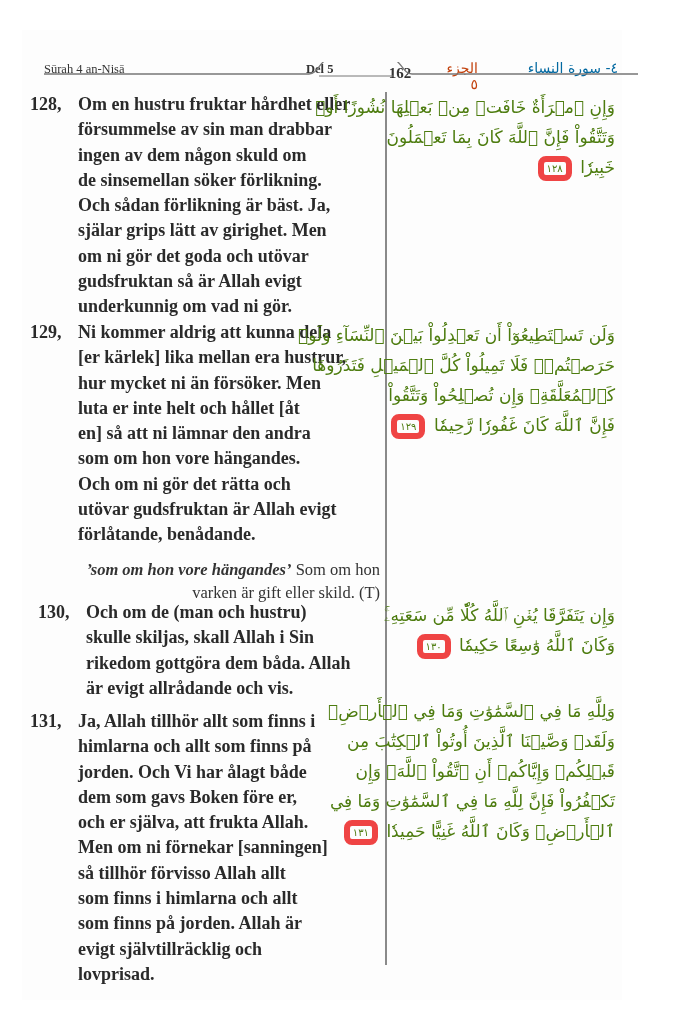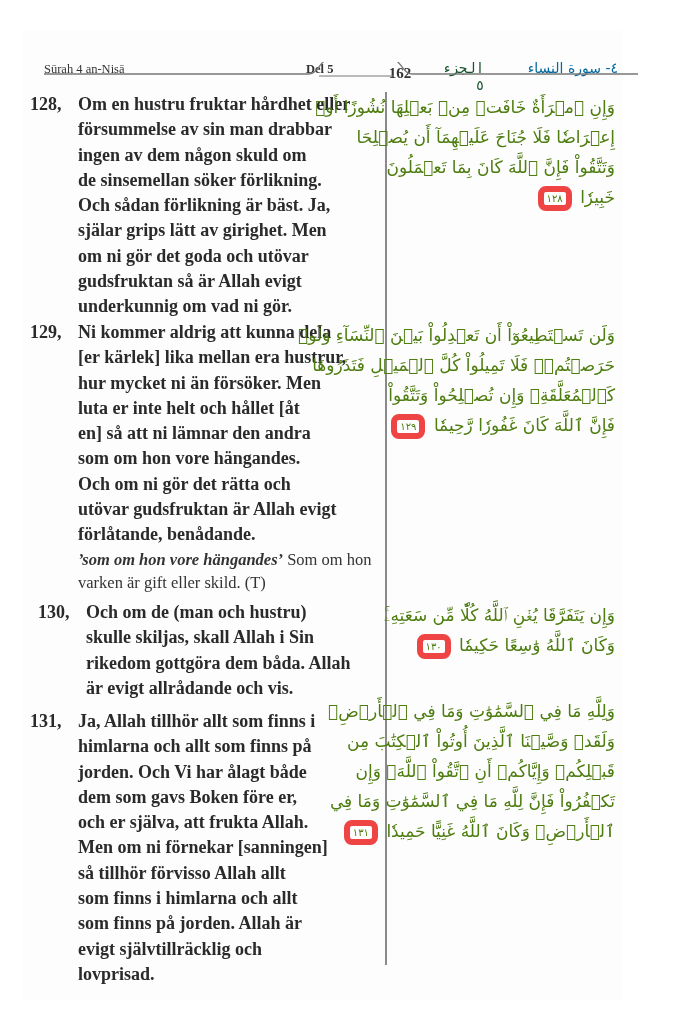--- a/index.html
+++ b/index.html
@@ -9,33 +9,33 @@
   }
   .page-bg {
     position: absolute; left: 22px; top: 30px; width: 600px; height: 970px;
     background: #fdfdfd;
   }
   
   .header { position: absolute; left: 44px; top: 50px; width: 434px; height: 40px; }
   .hdr-left { position: absolute; left: 0; top: 12px; font-size: 12.5px; font-weight: normal; color: #333; }
   .hdr-del { position: absolute; left: 262px; top: 12px; font-size: 12.5px; font-weight: bold; color: #333; }
   .hdr-page { position: absolute; left: 326px; top: 15px; font-size: 15px; font-weight: bold; color: #333; width: 60px; text-align: center; }
-  .hdr-juz { position: absolute; left: 398px; top: 10px; font-size: 14px; color: #14532d; direction: rtl; font-family: Liberation Mono, monospace; }
+  .hdr-juz { position: absolute; left: 398px; top: 10px; font-size: 14px; color: #c2410c; direction: rtl; font-family: Liberation Sans, sans-serif; }
   .hdr-surah { position: absolute; right: -140px; top: 10px; font-size: 14px; color: #0369a1; direction: rtl; font-family: "DejaVu Sans", sans-serif; }
   .hdr-line { position: absolute; left: 44px; top: 62px; width: 594px; height: 40px; }
 
   
   .divider { position: absolute; left: 385px; top: 92px; width: 2px; height: 873px; background: #8a8a8a; }
 
   
   .col-sv { position: absolute; left: 30px; top: 92px; width: 350px; }
   .verse { position: absolute; left: 0; width: 350px; }
   .vnum { position: absolute; left: 0; top: 0; font-weight: bold; font-size: 18px; line-height: 25.3px; }
   .vtext { margin-left: 48px; font-weight: bold; font-size: 18px; line-height: 25.3px; white-space: pre-line; }
-  .note { margin-left: 48px; margin-top: 0; font-size: 16.5px; line-height: 23px; color: #333; }
+  .note { margin-left: 48px; margin-top: 10px; font-size: 16.5px; line-height: 23px; color: #333; text-align: right; }
   .note i { font-weight: bold; }
 
   
   .col-ar { position: absolute; left: 395px; top: 92px; width: 220px; }
   .ar-verse { position: absolute; left: 0; width: 220px; direction: rtl; text-align: justify; }
   .ar-line { display: block; direction: rtl; text-align: right; font-family: "DejaVu Sans", sans-serif; font-size: 17px; line-height: 30px; color: #4d7c0f; white-space: nowrap; }
   .ayah-mark { display: inline-block; font-size: 10px; border: 6px solid #ef4444; border-radius: 8px; padding: 0 3px; line-height: 13px; margin-right: 3px; vertical-align: middle; }
 </style>
 </head>
 <body>
@@ -101,21 +101,20 @@
 som finns i himlarna och allt
 som finns på jorden. Allah är
 evigt självtillräcklig och
 lovprisad.</div>
   </div>
 </div>
 
 <div class="col-ar">
   <div class="ar-verse" style="top:0px;">
     <span class="ar-line">وَإِنِ ٱمۡرَأَةٌ خَافَتۡ مِنۢ بَعۡلِهَا نُشُوزًا أَوۡ</span>
-    <span class="ar-line">إِعۡرَاضٗا فَلَا جُنَاحَ عَلَيۡهِمَآ أَن يُصۡلِحَا</span>
     <span class="ar-line">وَتَتَّقُواْ فَإِنَّ ٱللَّهَ كَانَ بِمَا تَعۡمَلُونَ</span>
     <span class="ar-line"><span>خَبِيرٗا</span> <span class="ayah-mark">١٢٨</span></span>
   </div>
   <div class="ar-verse" style="top:228px;">
     <span class="ar-line">وَلَن تَسۡتَطِيعُوٓاْ أَن تَعۡدِلُواْ بَيۡنَ ٱلنِّسَآءِ وَلَوۡ</span>
     <span class="ar-line">حَرَصۡتُمۡۖ فَلَا تَمِيلُواْ كُلَّ ٱلۡمَيۡلِ فَتَذَرُوهَا</span>
     <span class="ar-line">كَٱلۡمُعَلَّقَةِۚ وَإِن تُصۡلِحُواْ وَتَتَّقُواْ</span>
     <span class="ar-line"><span>فَإِنَّ ٱللَّهَ كَانَ غَفُورٗا رَّحِيمٗا</span> <span class="ayah-mark">١٢٩</span></span>
   </div>
   <div class="ar-verse" style="top:508px;">

